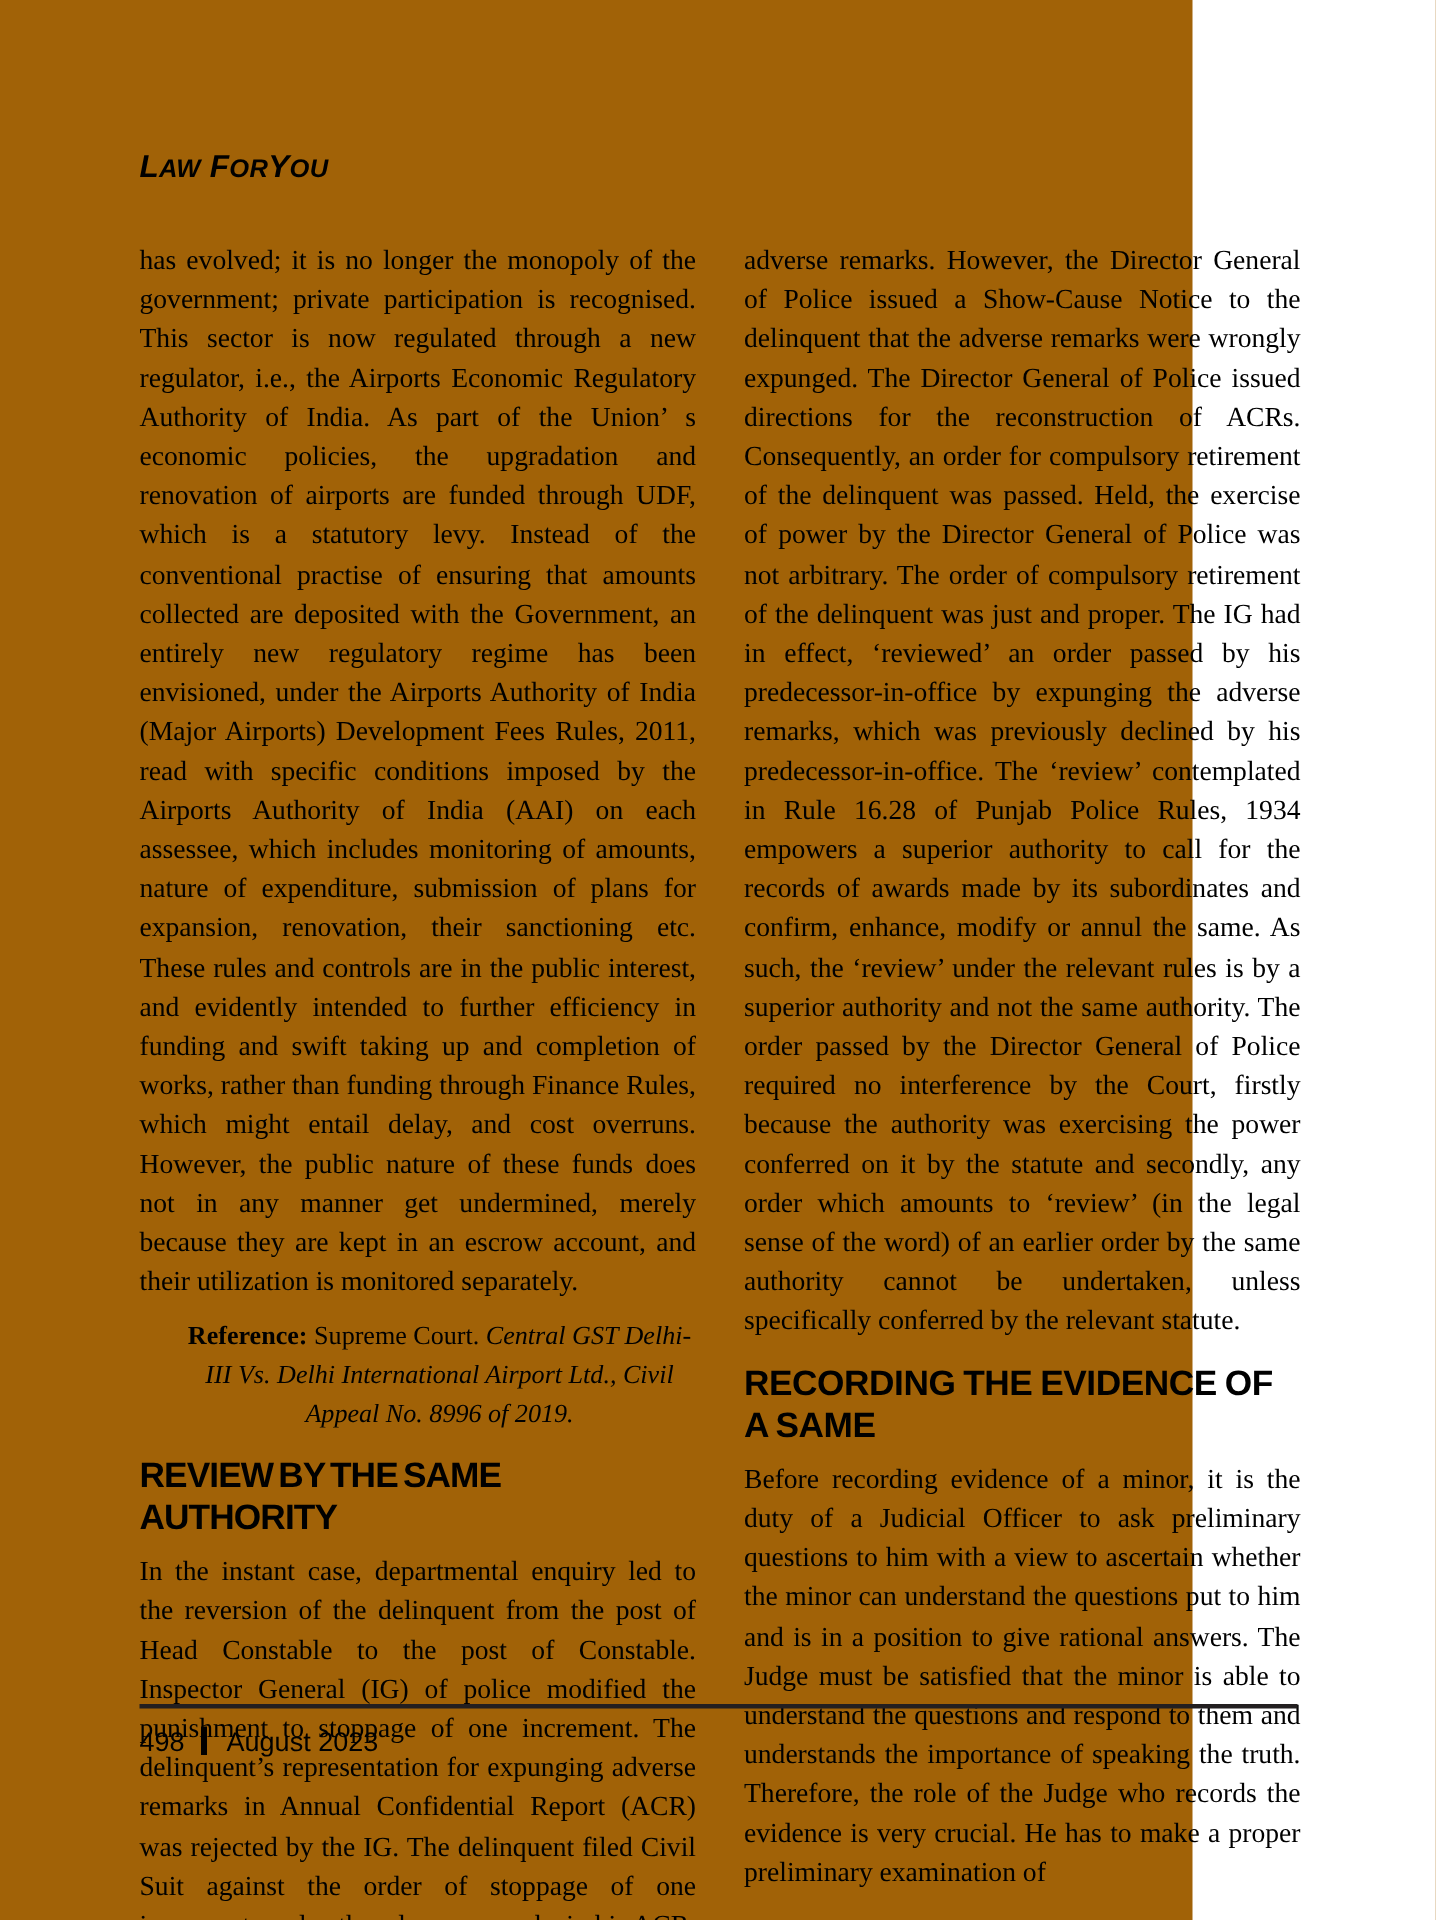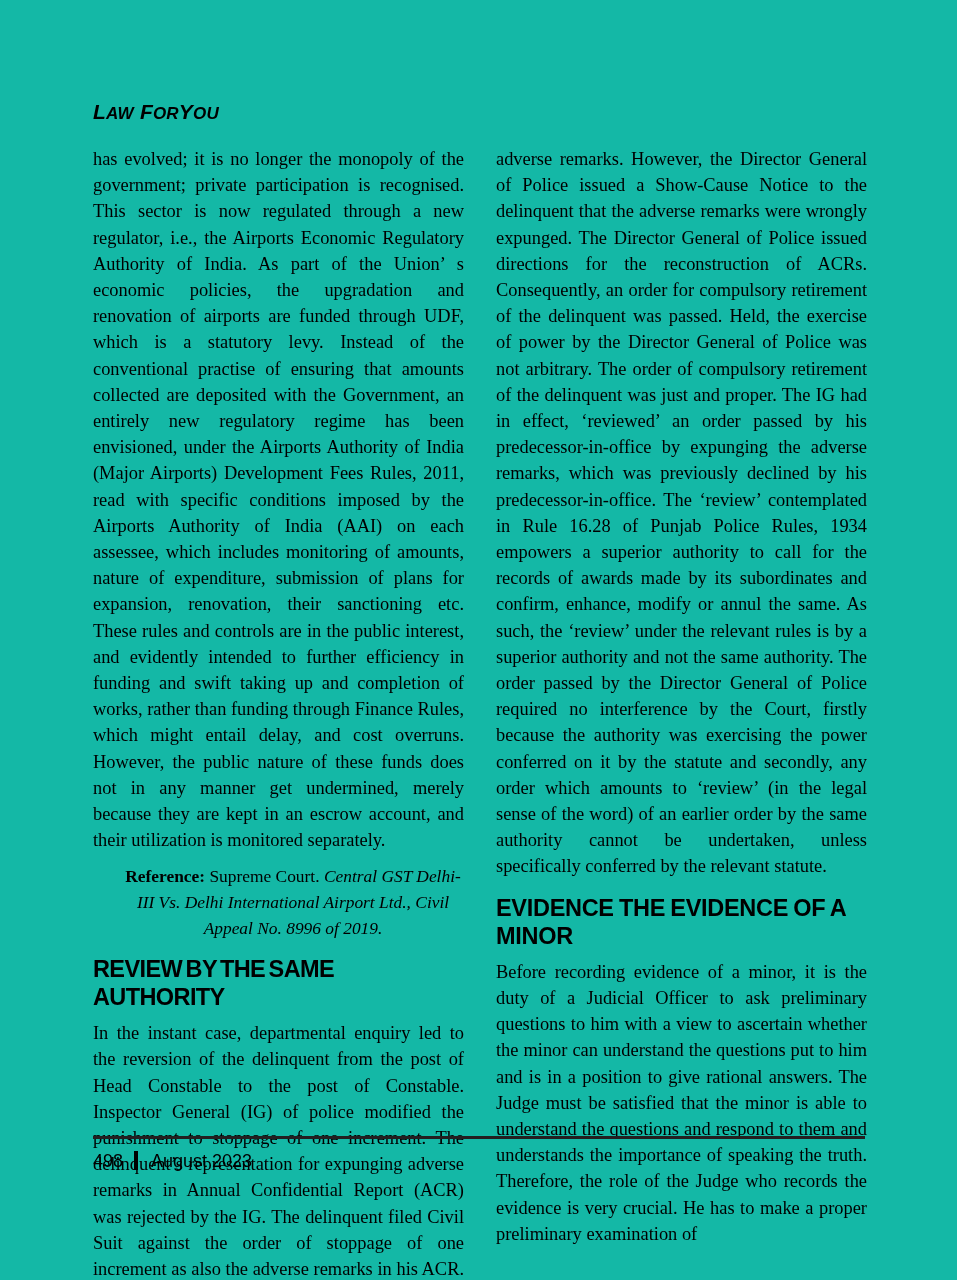--- a/index.html
+++ b/index.html
@@ -12,23 +12,23 @@
     height: 1280px;
     position: relative;
     font-family: "Liberation Serif", serif;
     color: #000000;
     overflow: hidden;
   }
 
   .page {
     position: absolute;
     left: 0; top: 0;
-    width: 957px;
+    width: 795px;
     height: 1280px;
-    background: #14b8a6;
+    background: #a16207;
   }
 
   
   .running-head {
     position: absolute;
     left: 93px;
     top: 100px;
     font-family: "Liberation Sans", sans-serif;
     font-weight: bold;
     font-style: italic;
@@ -37,21 +37,21 @@
     white-space: nowrap;
   }
   .running-head .sc {
     font-size: 17px;
   }
 
   
   .columns {
     position: absolute;
     left: 93px;
-    top: 146px;
+    top: 160px;
     width: 774px;
     height: 960px;
     display: flex;
     gap: 32px;
   }
   .col {
     width: 371px;
     position: relative;
   }
 
@@ -157,21 +157,21 @@
 
       <h2 class="section tight">REVIEW BY THE SAME AUTHORITY</h2>
 
       <p class="body">In the instant case, departmental enquiry led to the reversion of the delinquent from the post of Head Constable to the post of Constable. Inspector General (IG) of police modified the punishment to stoppage of one increment. The delinquent’s representation for expunging adverse remarks in Annual Confidential Report (ACR) was rejected by the IG. The delinquent filed Civil Suit against the order of stoppage of one increment as also the adverse remarks in his ACR. The delinquent’s prayer for expunging the adverse remarks was not accepted by Civil Court but liberty to prefer a fresh representation was granted. The delinquent filed representation before IG. The IG expunged the</p>
     </div>
 
     <div class="col">
       <p class="body">adverse remarks. However, the Director General of Police issued a Show-Cause Notice to the delinquent that the adverse remarks were wrongly expunged. The Director General of Police issued directions for the reconstruction of ACRs. Consequently, an order for compulsory retirement of the delinquent was passed. Held, the exercise of power by the Director General of Police was not arbitrary. The order of compulsory retirement of the delinquent was just and proper. The IG had in effect, ‘reviewed’ an order passed by his predecessor-in-office by expunging the adverse remarks, which was previously declined by his predecessor-in-office. The ‘review’ contemplated in Rule 16.28 of Punjab Police Rules, 1934 empowers a superior authority to call for the records of awards made by its subordinates and confirm, enhance, modify or annul the same. As such, the ‘review’ under the relevant rules is by a superior authority and not the same authority. The order passed by the Director General of Police required no interference by the Court, firstly because the authority was exercising the power conferred on it by the statute and secondly, any order which amounts to ‘review’ (in the legal sense of the word) of an earlier order by the same authority cannot be undertaken, unless specifically conferred by the relevant statute.</p>
 
 
-      <h2 class="section">EVIDENCE THE EVIDENCE OF A MINOR</h2>
+      <h2 class="section">RECORDING THE EVIDENCE OF A SAME</h2>
 
       <p class="body">Before recording evidence of a minor, it is the duty of a Judicial Officer to ask preliminary questions to him with a view to ascertain whether the minor can understand the questions put to him and is in a position to give rational answers. The Judge must be satisfied that the minor is able to understand the questions and respond to them and understands the importance of speaking the truth. Therefore, the role of the Judge who records the evidence is very crucial. He has to make a proper preliminary examination of</p>
     </div>
 
   </div>
 
   <div class="footer">
     <div class="footer-rule"></div>
     <div class="footer-line">
       <span class="footer-page">498</span>

